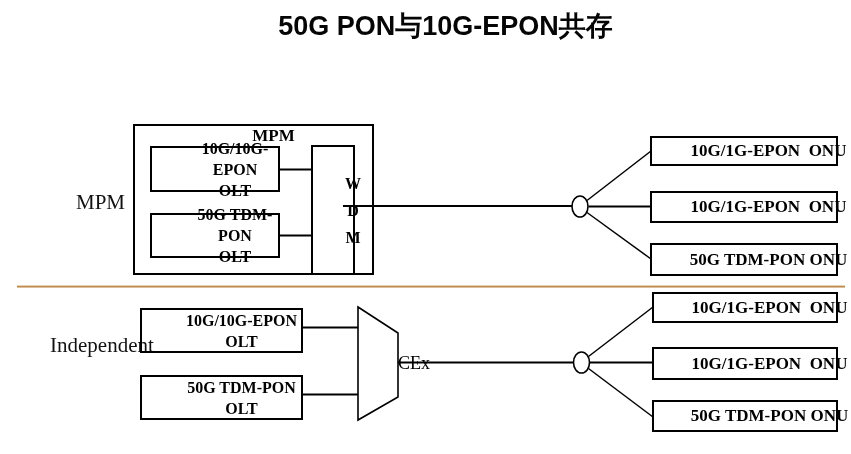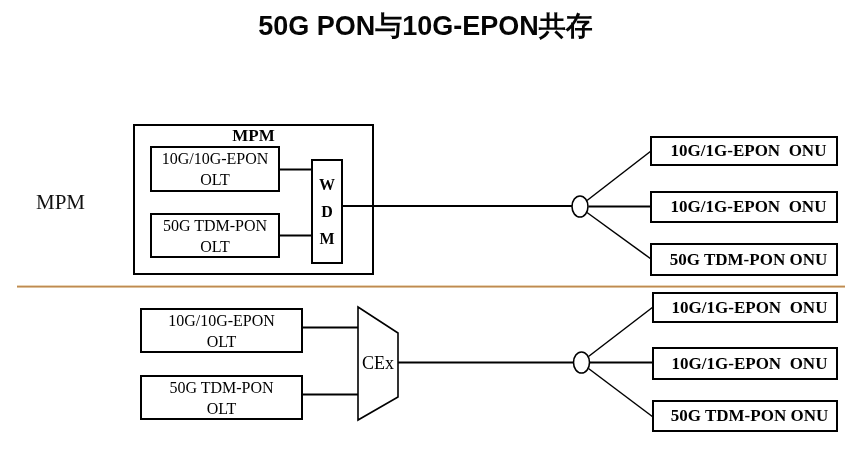--- a/index.html
+++ b/index.html
@@ -6,21 +6,21 @@
   * { box-sizing: border-box; }
   .stage {
     position: relative;
     width: 851px;
     height: 454px;
     background: #ffffff;
     font-family: "Liberation Serif", serif;
     color: #000000;
     overflow: hidden;
   }
-  .abs { position: absolute; }
+  .abs { position: absolute; padding-left: 40px; }
   .page-title {
     left: 0; right: 0; top: 8px;
     text-align: center;
     font-family: "Liberation Sans", sans-serif;
     font-weight: bold;
     font-size: 27px;
     letter-spacing: 0px;
     color: #050505;
   }
   .side-label {
@@ -30,21 +30,21 @@
   }
   .dbox {
     border: 2px solid #000000;
     background: transparent;
     display: flex;
     align-items: center;
     justify-content: center;
     text-align: center;
   }
   .olt-text {
-    font-weight: normal;
+    font-weight: bold;
     font-size: 16px;
     line-height: 21px;
   }
   .onu-text {
     font-weight: bold;
     font-size: 17px;
     white-space: pre;
     margin-left: 9px;
   }
   .outer-box { border: 2px solid #000000; background: transparent; }
@@ -113,35 +113,36 @@
       <div>OLT</div>
     </div>
   </div>
   <div class="abs dbox" style="left:150px; top:213px; width:130px; height:45px;">
     <div class="olt-text">
       <div>50G TDM-PON</div>
       <div>OLT</div>
     </div>
   </div>
 
-  <div class="abs dbox" style="left:311px; top:159px; width:32px; height:105px;">
+  <div class="abs dbox" style="left:311px; top:145px; width:32px; height:130px;">
     <div class="wdm-text">WDM</div>
   </div>
 
   <div class="abs dbox" style="left:650px; top:136px; width:188px; height:30px;">
     <span class="onu-text">10G/1G-EPON  ONU</span>
   </div>
   <div class="abs dbox" style="left:650px; top:191px; width:188px; height:32px;">
     <span class="onu-text">10G/1G-EPON  ONU</span>
   </div>
   <div class="abs dbox" style="left:650px; top:243px; width:188px; height:33px;">
     <span class="onu-text">50G TDM-PON ONU</span>
   </div>
 
   <div class="abs side-label" style="left:10px; top:330px;">
+    <div>Independent</div>
   </div>
 
   <div class="abs dbox" style="left:140px; top:308px; width:163px; height:45px;">
     <div class="olt-text">
       <div>10G/10G-EPON</div>
       <div>OLT</div>
     </div>
   </div>
   <div class="abs dbox" style="left:140px; top:375px; width:163px; height:45px;">
     <div class="olt-text">

